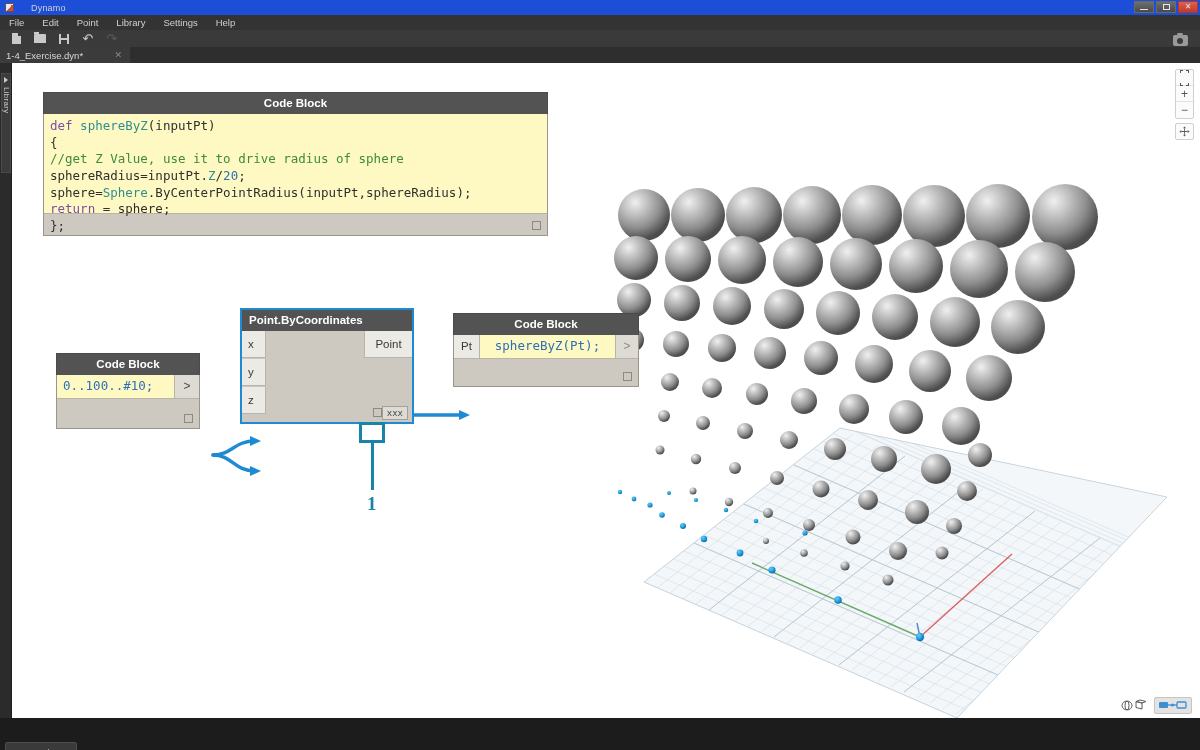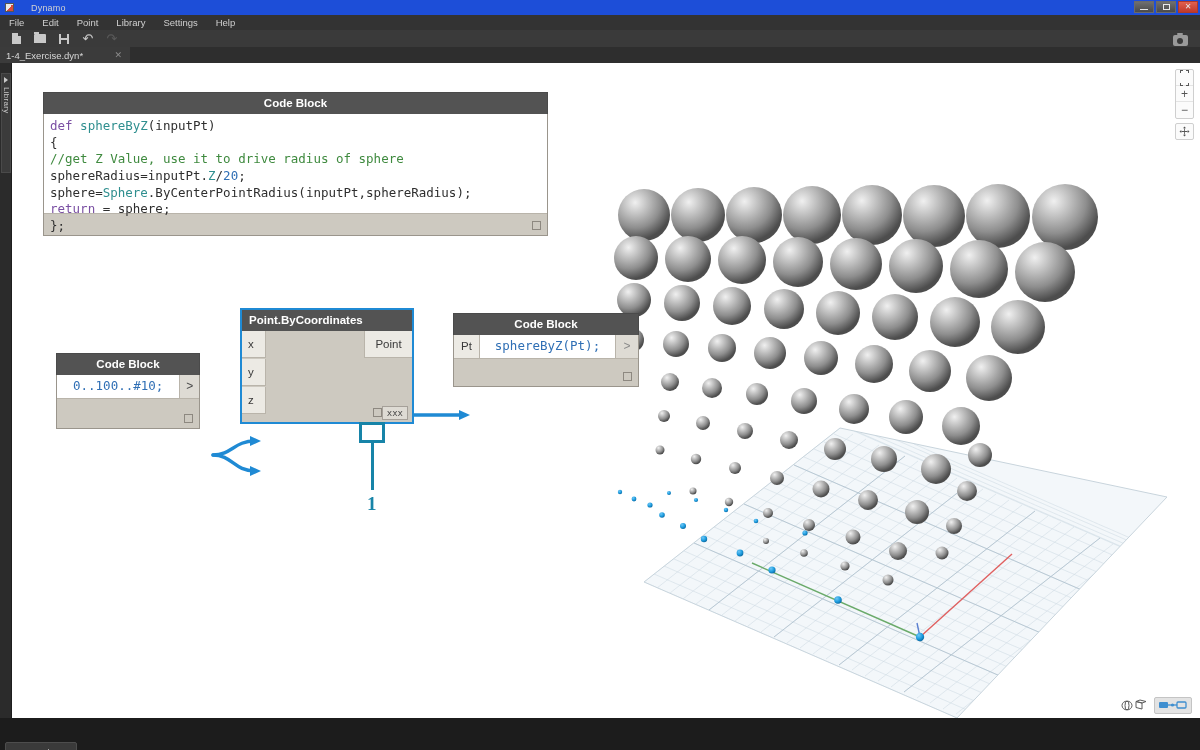--- a/index.html
+++ b/index.html
@@ -149,21 +149,21 @@
     background:#535353; color:#ffffff; font-size:11.5px; font-weight:bold;
     text-align:center; padding:4px 7px 5px;
     border:1px solid #4a4a4a; border-bottom:none;
   }
   .node-hdr.left { text-align:left; padding-left:7px; }
   .node-body {
     background:#cdc9c0; border:1px solid #9a958c; border-top:none;
     position:relative;
   }
   .codefield {
-    background:#ffffff; font-family:"DejaVu Sans Mono", monospace;
+    background:#fef9c3; font-family:"DejaVu Sans Mono", monospace;
     font-size:12.5px; line-height:1.33; padding:4px 6px; color:#2f2f2f;
     white-space:pre; border-bottom:1px solid #b9b4aa;
   }
   .tiny-sq {
     position:absolute; right:6px; bottom:5px; width:9px; height:9px;
     border:1px solid #8d8880; background:#cdc9c0;
   }
 
   
   .node.selected .node-hdr { border-color:#1f8ad4; border-width:2px 2px 0 2px; }
@@ -504,21 +504,21 @@
       <div class="node-body" style="height:122px;">
         <div class="codefield" id="fn-code" style="height:100px;"><div><span style="color: rgb(122, 79, 163);">def </span><span style="color: rgb(47, 143, 143);">sphereByZ</span><span style="color: rgb(47, 47, 47);">(inputPt)</span></div><div><span style="color: rgb(47, 47, 47);">{</span></div><div><span style="color: rgb(63, 138, 63);">//get Z Value, use it to drive radius of sphere</span></div><div><span style="color: rgb(47, 47, 47);">sphereRadius=inputPt.</span><span style="color: rgb(47, 143, 143);">Z</span><span style="color: rgb(47, 47, 47);">/</span><span style="color: rgb(47, 111, 181);">20</span><span style="color: rgb(47, 47, 47);">;</span></div><div><span style="color: rgb(47, 47, 47);">sphere=</span><span style="color: rgb(47, 143, 143);">Sphere</span><span style="color: rgb(47, 47, 47);">.ByCenterPointRadius(inputPt,sphereRadius);</span></div><div><span style="color: rgb(122, 79, 163);">return</span><span style="color: rgb(47, 47, 47);"> = sphere;</span></div><div><span style="color: rgb(47, 47, 47);">};</span></div></div>
         <div class="tiny-sq"></div>
       </div>
     </div>
 
     <div class="node" style="left:44px; top:290px; width:144px;">
       <div class="node-hdr">Code Block</div>
       <div class="node-body" style="height:54px;">
         <div style="display:flex; align-items:stretch;">
-          <div class="codefield" style="flex:1; padding:3px 16px; color:#2f6fb5; border-right:1px solid #b9b4aa;">0..100..#10;</div>
+          <div class="codefield" style="flex:1; padding:3px 6px; color:#2f6fb5; border-right:1px solid #b9b4aa;">0..100..#10;</div>
           <div style="background:#dedbd4; border-bottom:1px solid #b9b4aa; width:24px;
                       display:flex; align-items:center; justify-content:center; font-size:12px; color:#4a4a4a;">&gt;</div>
         </div>
         <div class="tiny-sq"></div>
       </div>
     </div>
 
     <div class="node selected" style="left:228px; top:245px; width:174px;">
       <div class="node-hdr left">Point.ByCoordinates</div>
       <div class="node-body" style="height:93px; position:relative;">

